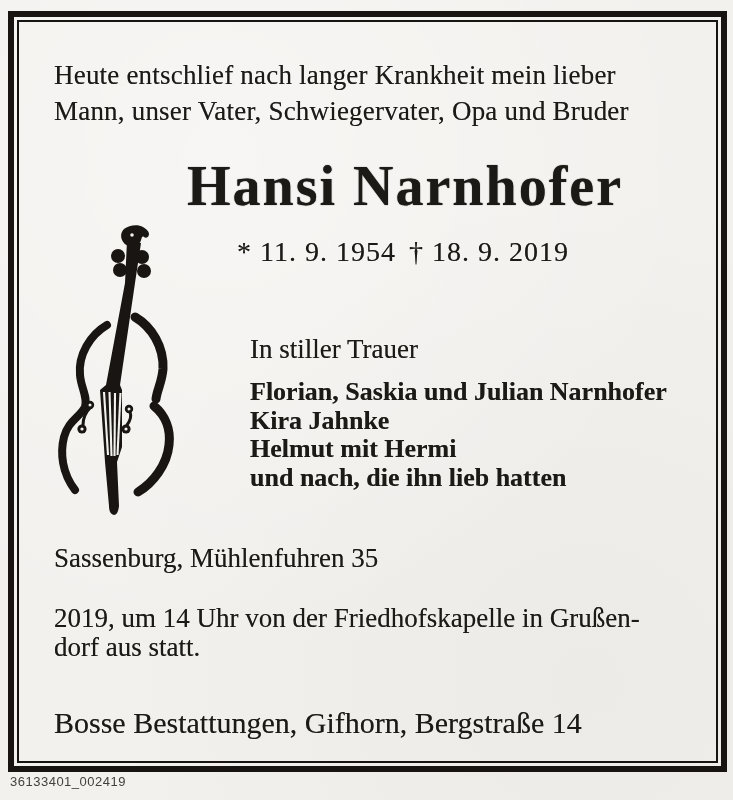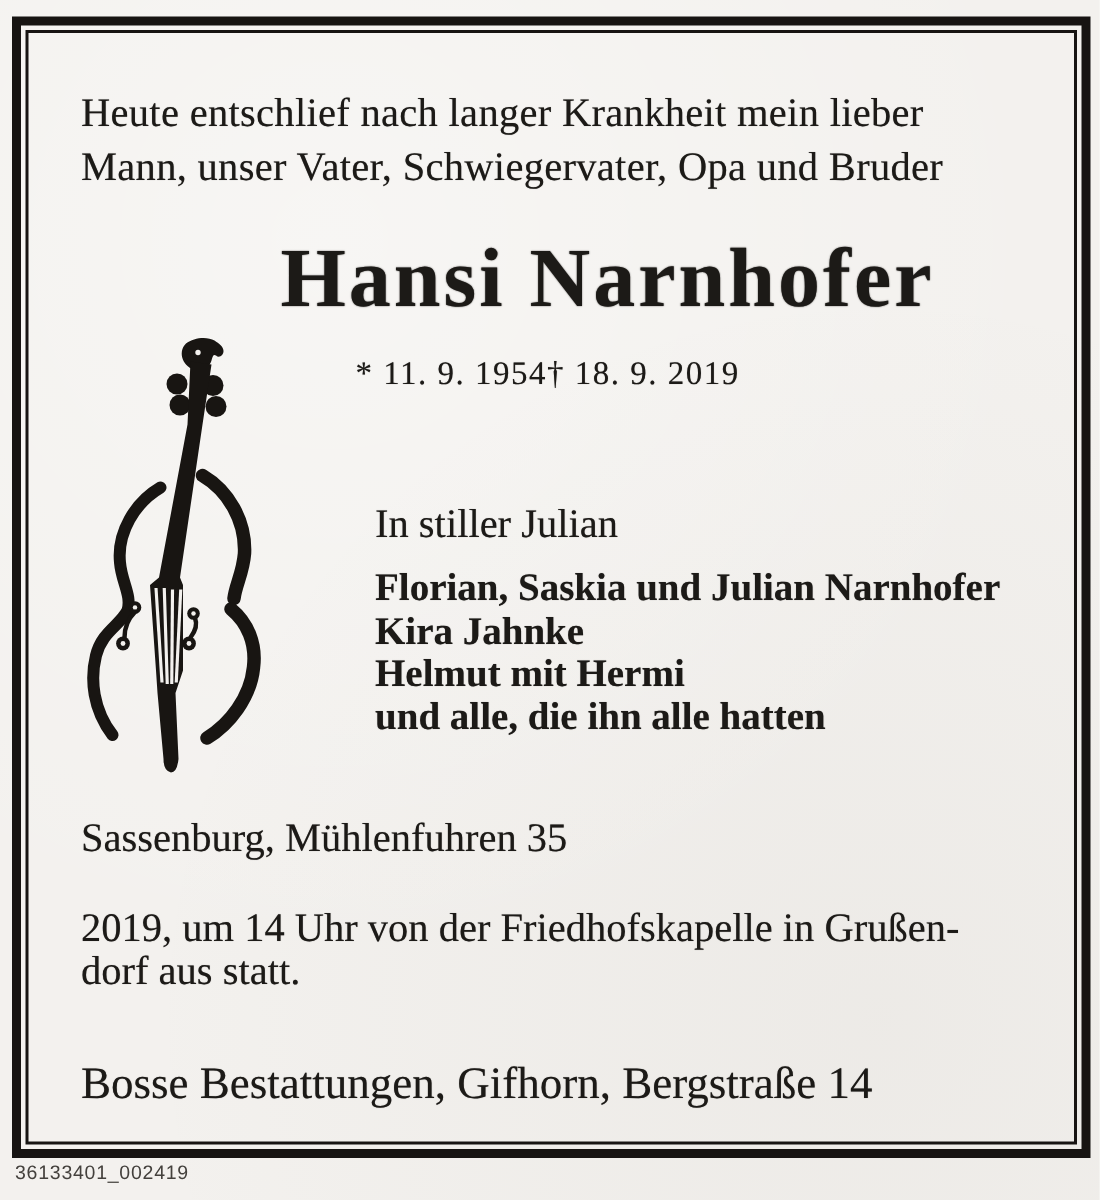--- a/index.html
+++ b/index.html
@@ -32,22 +32,22 @@
   .intro { left:54px; top:57px; font-size:27px; line-height:36px; letter-spacing:.2px; }
 
   .name  {
     left:70px; top:154px; width:670px; margin:0;
     font-size:56px; font-weight:bold; letter-spacing:2px;
     text-align:center; text-shadow:0 0 1px rgba(20,17,14,.8);
   }
 
   .dates {
     left:237px; top:236px; width:332px;
-    display:flex; justify-content:flex-start;
-    font-size:22px; letter-spacing:1px;
+    display:flex; justify-content:space-between;
+    font-size:28px; letter-spacing:1px;
   }
 
   .cello { position:absolute; left:52px; top:225px; width:126px; height:292px; overflow:visible; }
 
   .trauer   { left:250px; top:334px; font-size:27px; }
   .mourners { left:250px; top:378px; font-size:26px; line-height:28.5px; font-weight:bold; }
 
   .address { left:54px; top:543px; font-size:27px;text-align:center; }
   .funeral { left:54px; top:604px; font-size:27px; line-height:29px; }
   .home    { left:54px; top:706px; font-size:30px; }
@@ -117,27 +117,27 @@
       <circle cx="30" cy="204" r="1.6" fill="#f3f1ee"></circle>
 
       <circle cx="77" cy="184" r="4.2" fill="#181512"></circle>
       <circle cx="77" cy="184" r="1.5" fill="#f3f1ee"></circle>
       <path d="M 78 187 C 80 192 78 196 75 200" fill="none" stroke="#181512" stroke-width="3" stroke-linecap="round"></path>
       <circle cx="74" cy="204" r="4.6" fill="#181512"></circle>
       <circle cx="74" cy="204" r="1.6" fill="#f3f1ee"></circle>
     </g>
   </svg>
 
-  <div class="txt trauer">In stiller Julian</div>
+  <div class="txt trauer">In stiller Trauer</div>
 
   <div class="txt mourners">
     <div>Florian, Saskia und Julian Narnhofer</div>
     <div>Kira Jahnke</div>
     <div>Helmut mit Hermi</div>
-    <div>und alle, die ihn alle hatten</div>
+    <div>und nach, die ihn lieb hatten</div>
   </div>
 
   <div class="txt address">Sassenburg, Mühlenfuhren 35</div>
 
   <div class="txt funeral">
     <div>2019, um 14 Uhr von der Friedhofskapelle in Grußen-</div>
     <div>dorf aus statt.</div>
   </div>
 
   <div class="txt home">Bosse Bestattungen, Gifhorn, Bergstraße 14</div>

